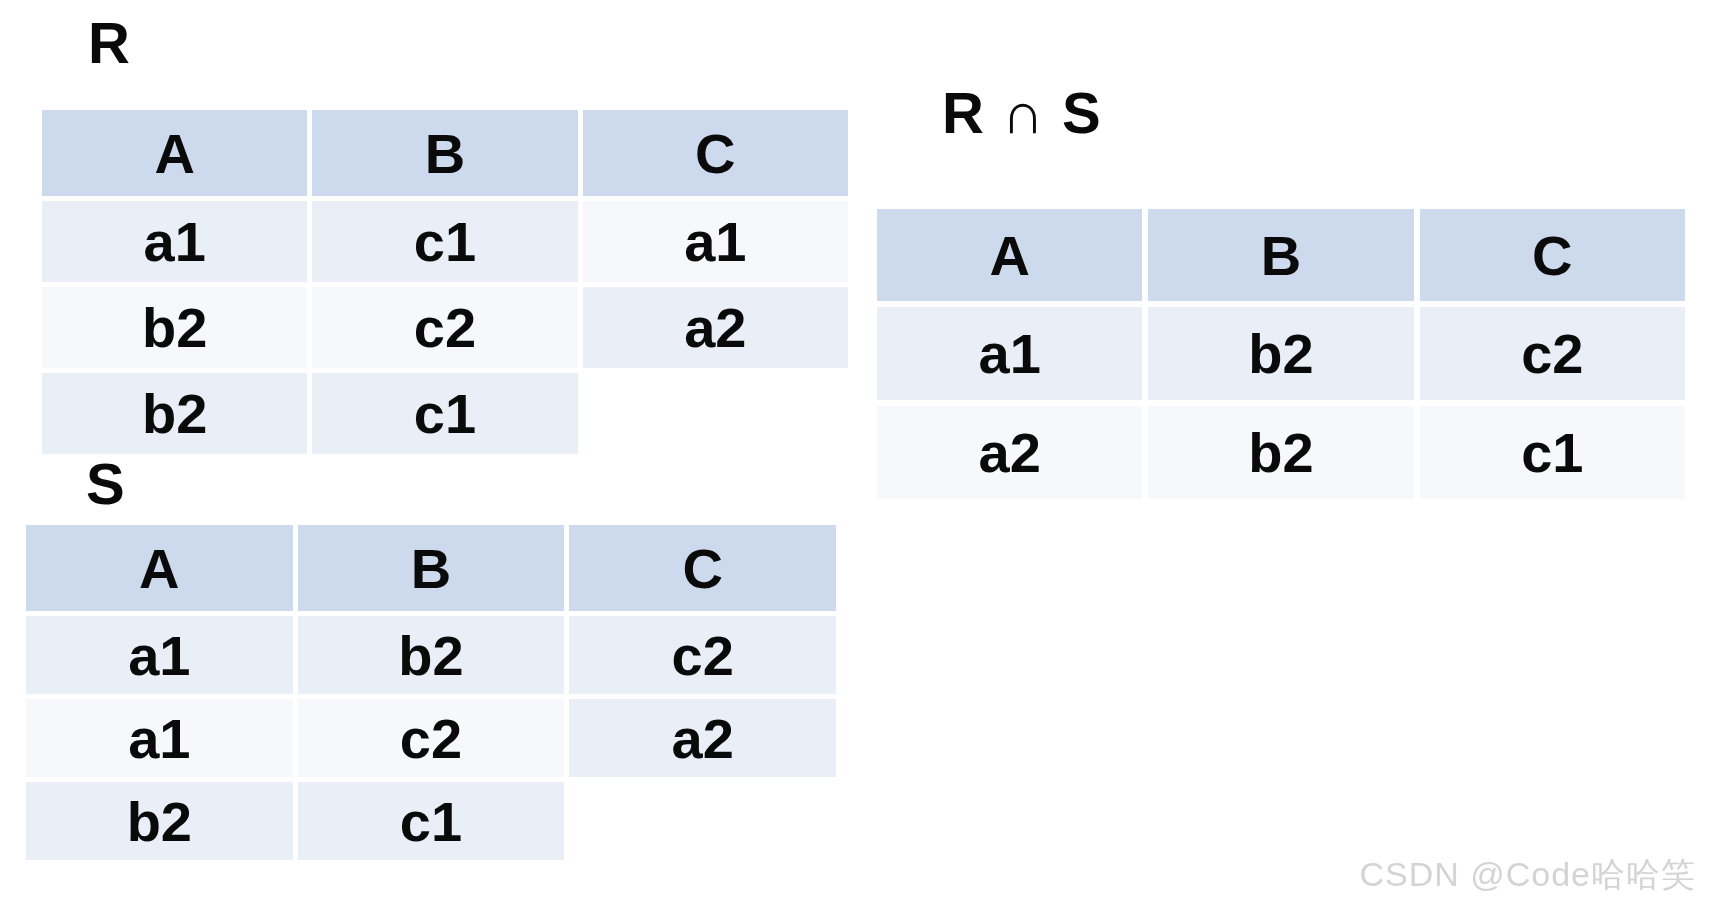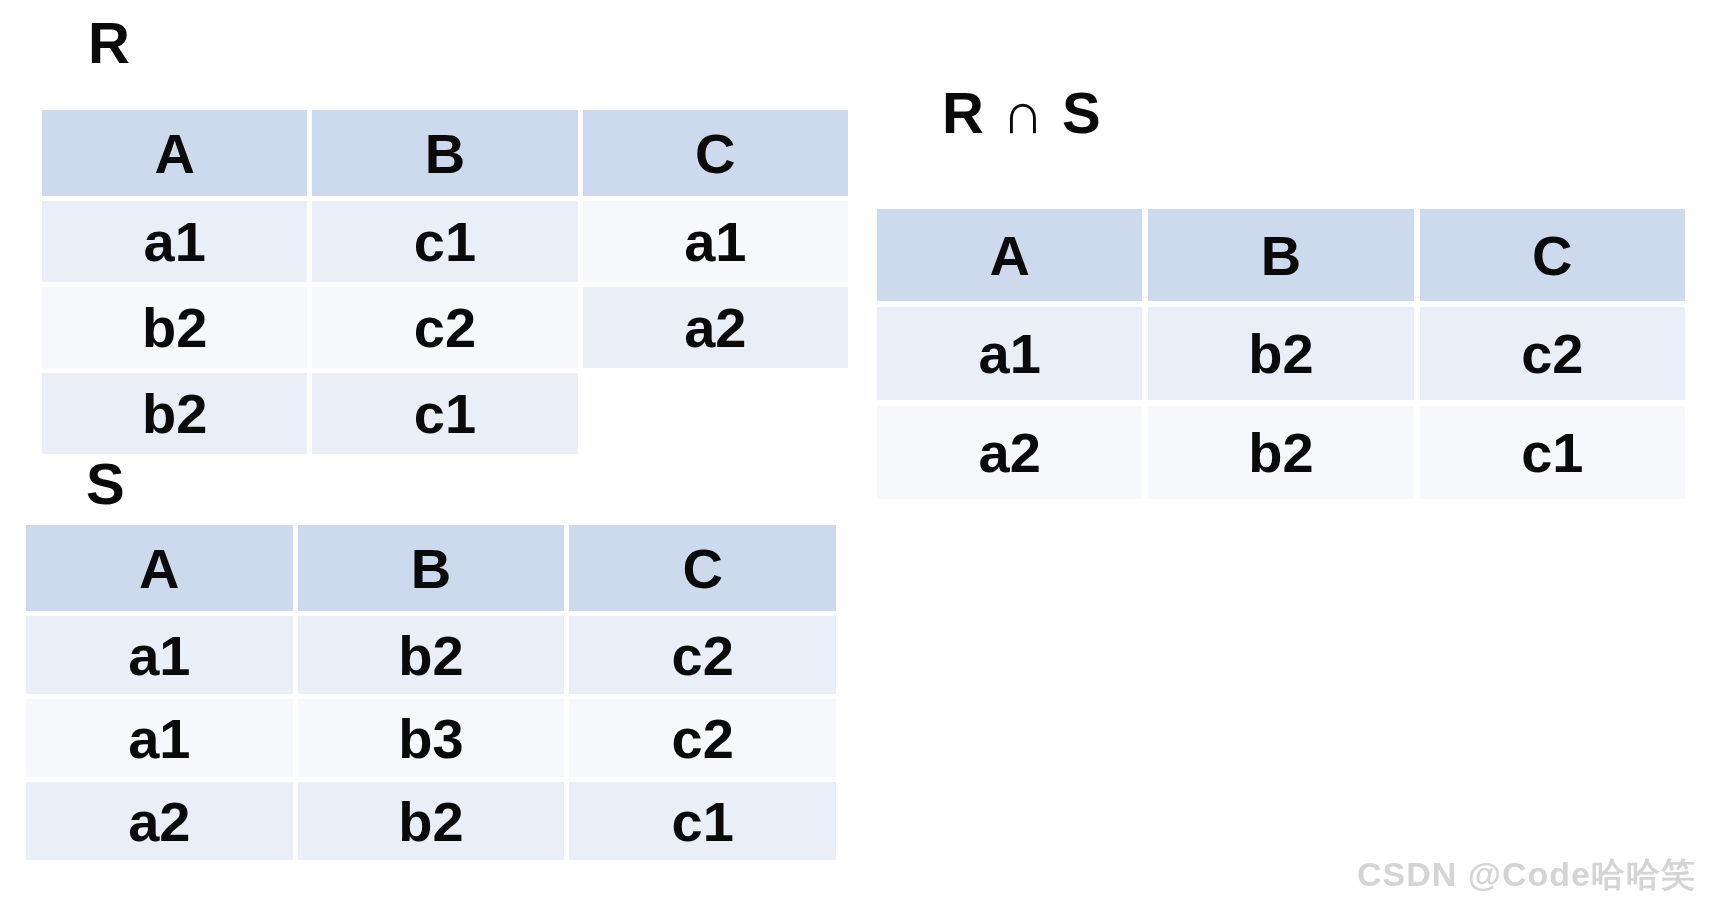--- a/index.html
+++ b/index.html
@@ -48,21 +48,21 @@
   }
   .cell.head { background: var(--header-bg, #cdd9ec); }
   .cell.odd  { background: var(--row-tint, #e9eef7); }
   .cell.even { background: var(--row-light, #f6f8fc); }
 
   .watermark {
     position: absolute;
     right: 14px;
     bottom: 12px;
     font-size: 34px;
-    font-weight: 700;
+    font-weight: 400;
     color: var(--watermark, #d4d4d4);
     text-shadow: 2px 2px 0 rgba(255,255,255,0.9);
     letter-spacing: 1px;
     white-space: pre;
   }
 </style>
 </head>
 <body style="background: rgb(255, 255, 255);">
 
 <div class="canvas">
@@ -84,21 +84,20 @@
 
   <div class="tbl-title" id="title-s">S</div>
   <div class="grid" id="grid-s">
       <div class="cell head">A</div>
       <div class="cell head">B</div>
       <div class="cell head">C</div>
       <div class="cell odd">a1</div>
       <div class="cell odd">b2</div>
       <div class="cell odd">c2</div>
       <div class="cell even">a1</div>
-      <div class="cell even">b3</div>
       <div class="cell even">c2</div>
       <div class="cell odd">a2</div>
       <div class="cell odd">b2</div>
       <div class="cell odd">c1</div>
     </div>
 
   <div class="tbl-title" id="title-rs">R ∩ S</div>
   <div class="grid" id="grid-rs">
       <div class="cell head">A</div>
       <div class="cell head">B</div>

